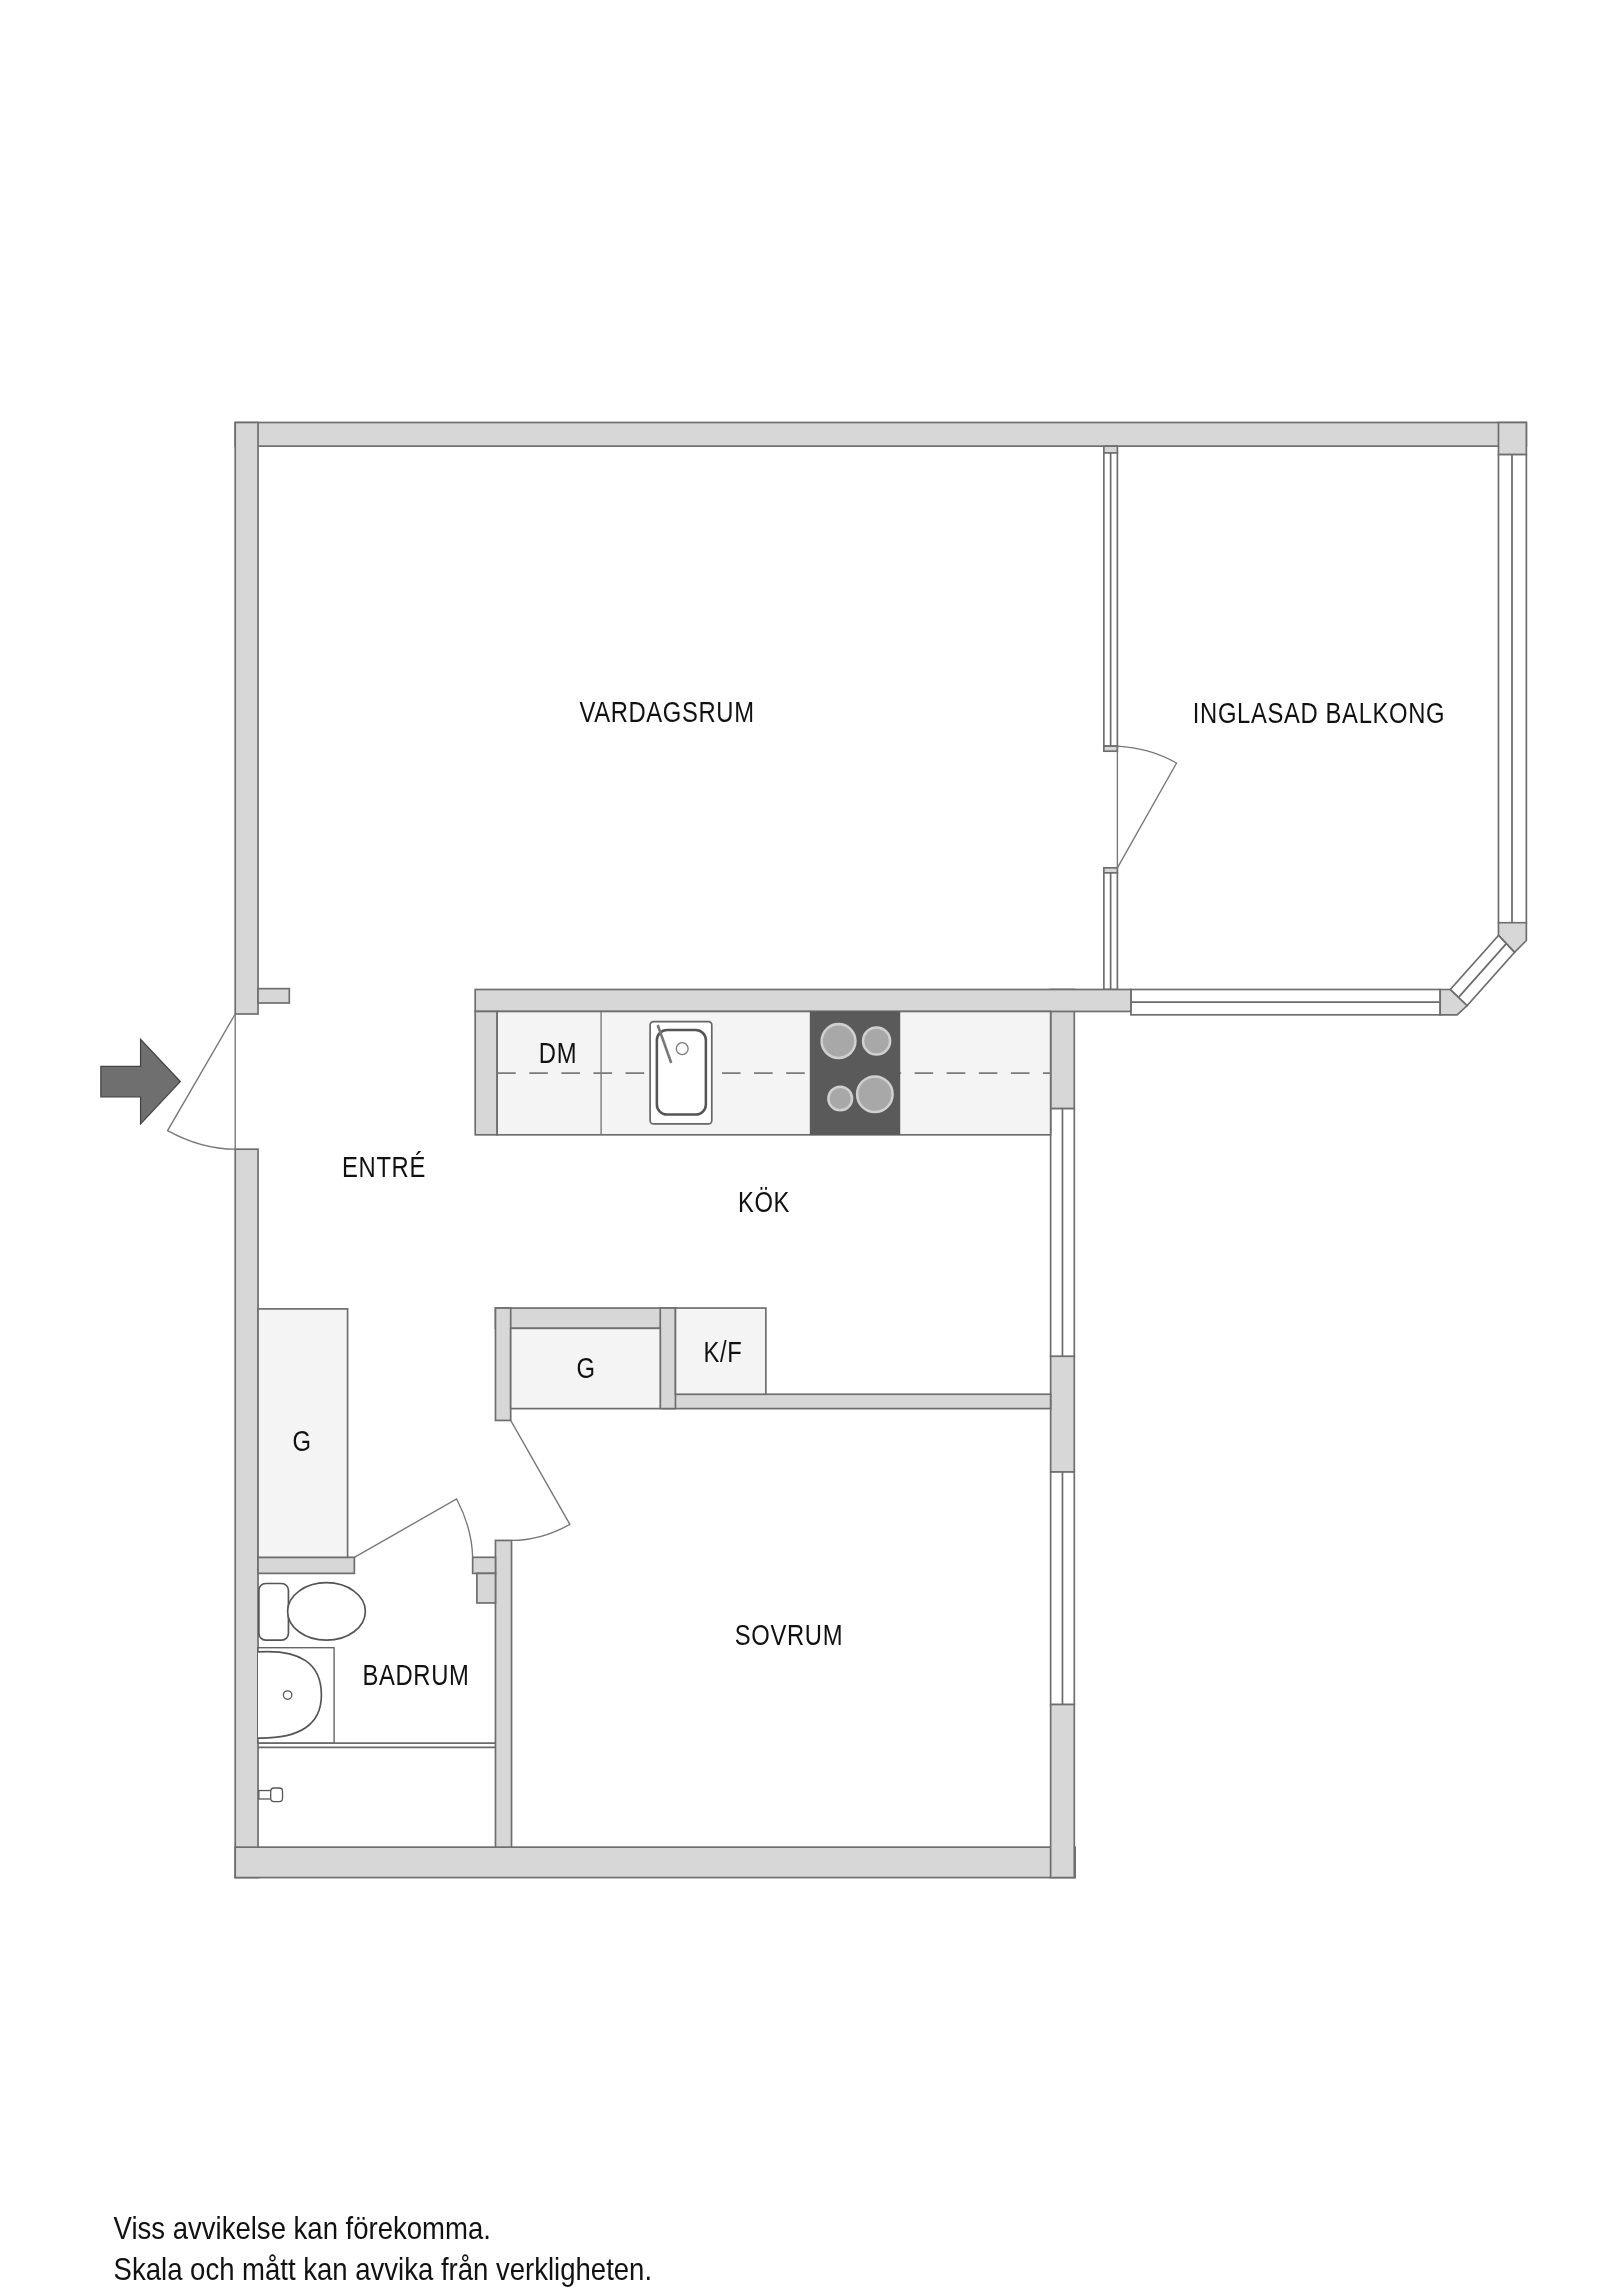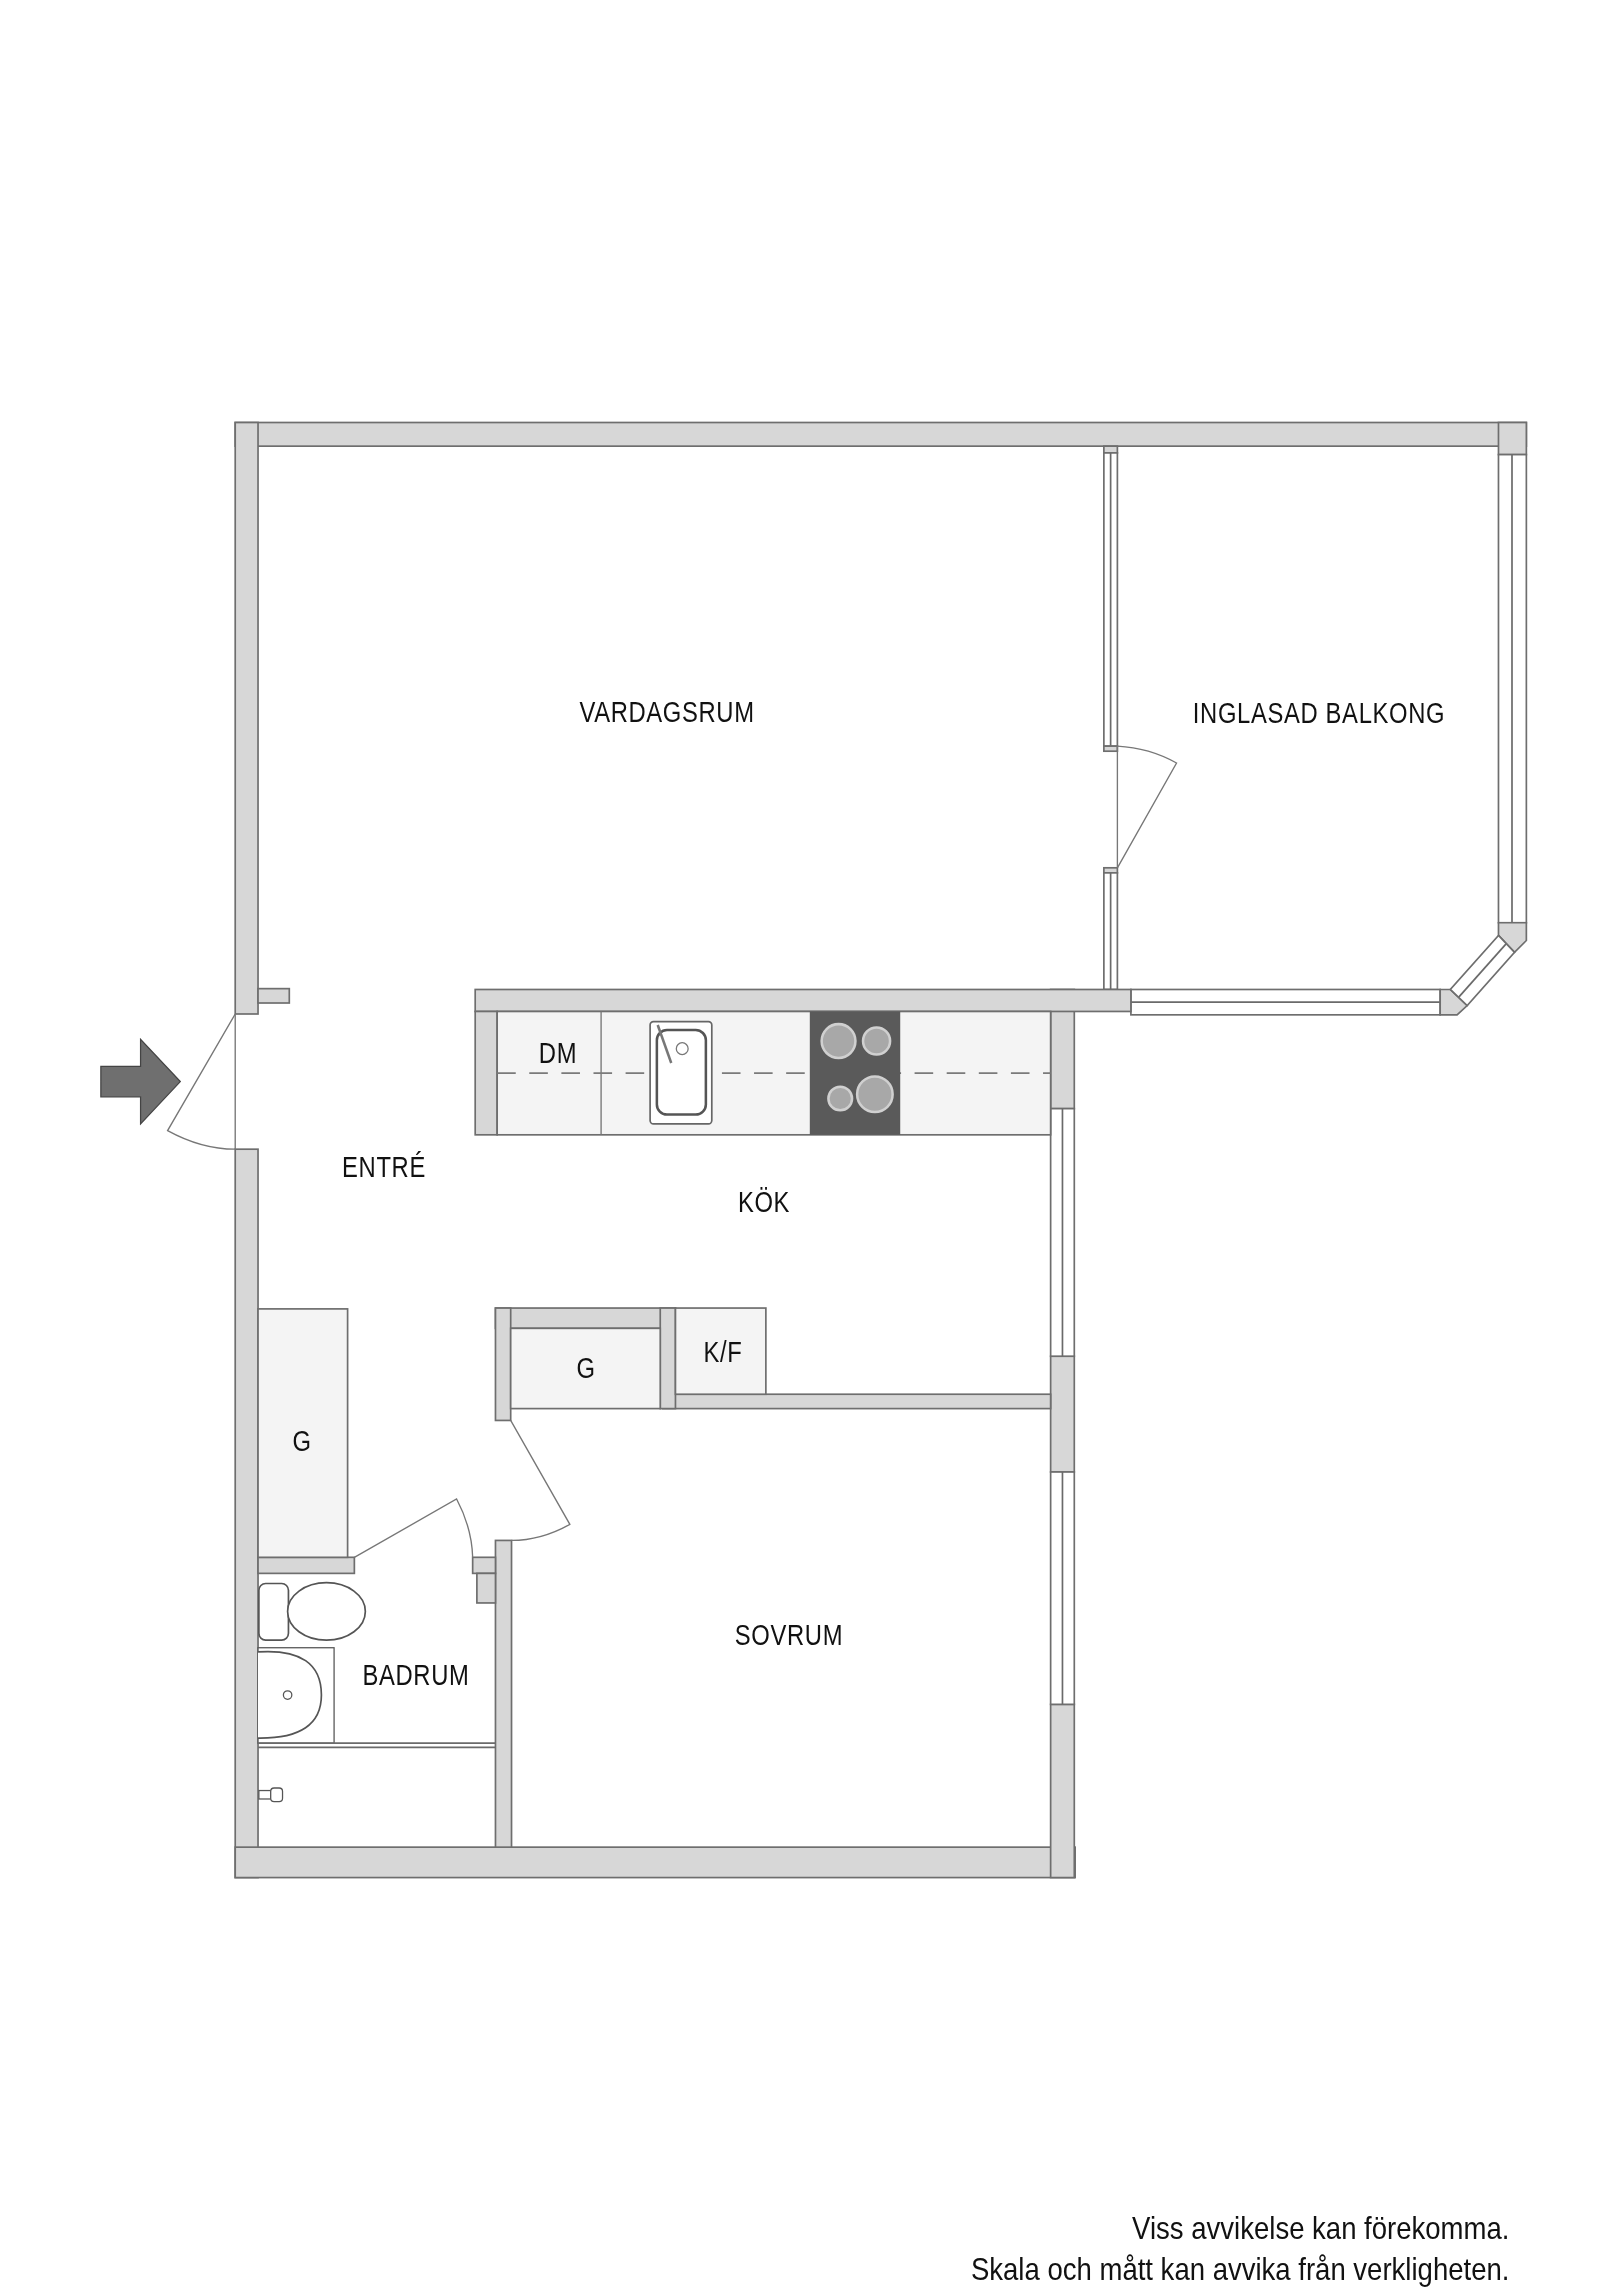--- a/index.html
+++ b/index.html
@@ -11,21 +11,21 @@
   .thin { fill: none; stroke: #777; stroke-width: 1.6; }
   .win { fill: #ffffff; stroke: #6e6e6e; stroke-width: 2; }
   .label {
     position: absolute; transform: translate(-50%, -50%);
     font-family: "Liberation Sans", sans-serif; color: #111;
     font-size: 29px; letter-spacing: 0.8px; white-space: nowrap;
   }
   .label.cond { transform: translate(-50%, -50%) scaleX(0.82); }
   .footer {
     position: absolute; left: 0; width: 1623px; top: 2208px;
-    text-align: right; font-family: "Liberation Sans", sans-serif;
+    text-align: left; font-family: "Liberation Sans", sans-serif;
     font-size: 32px; line-height: 41px; color: #111;
   }
   .footer div { transform: scaleX(0.86); }
 </style>
 </head>
 <body>
 
 <svg id="plan" viewBox="0 0 1920 2716" xmlns="http://www.w3.org/2000/svg">
 
   <g>

